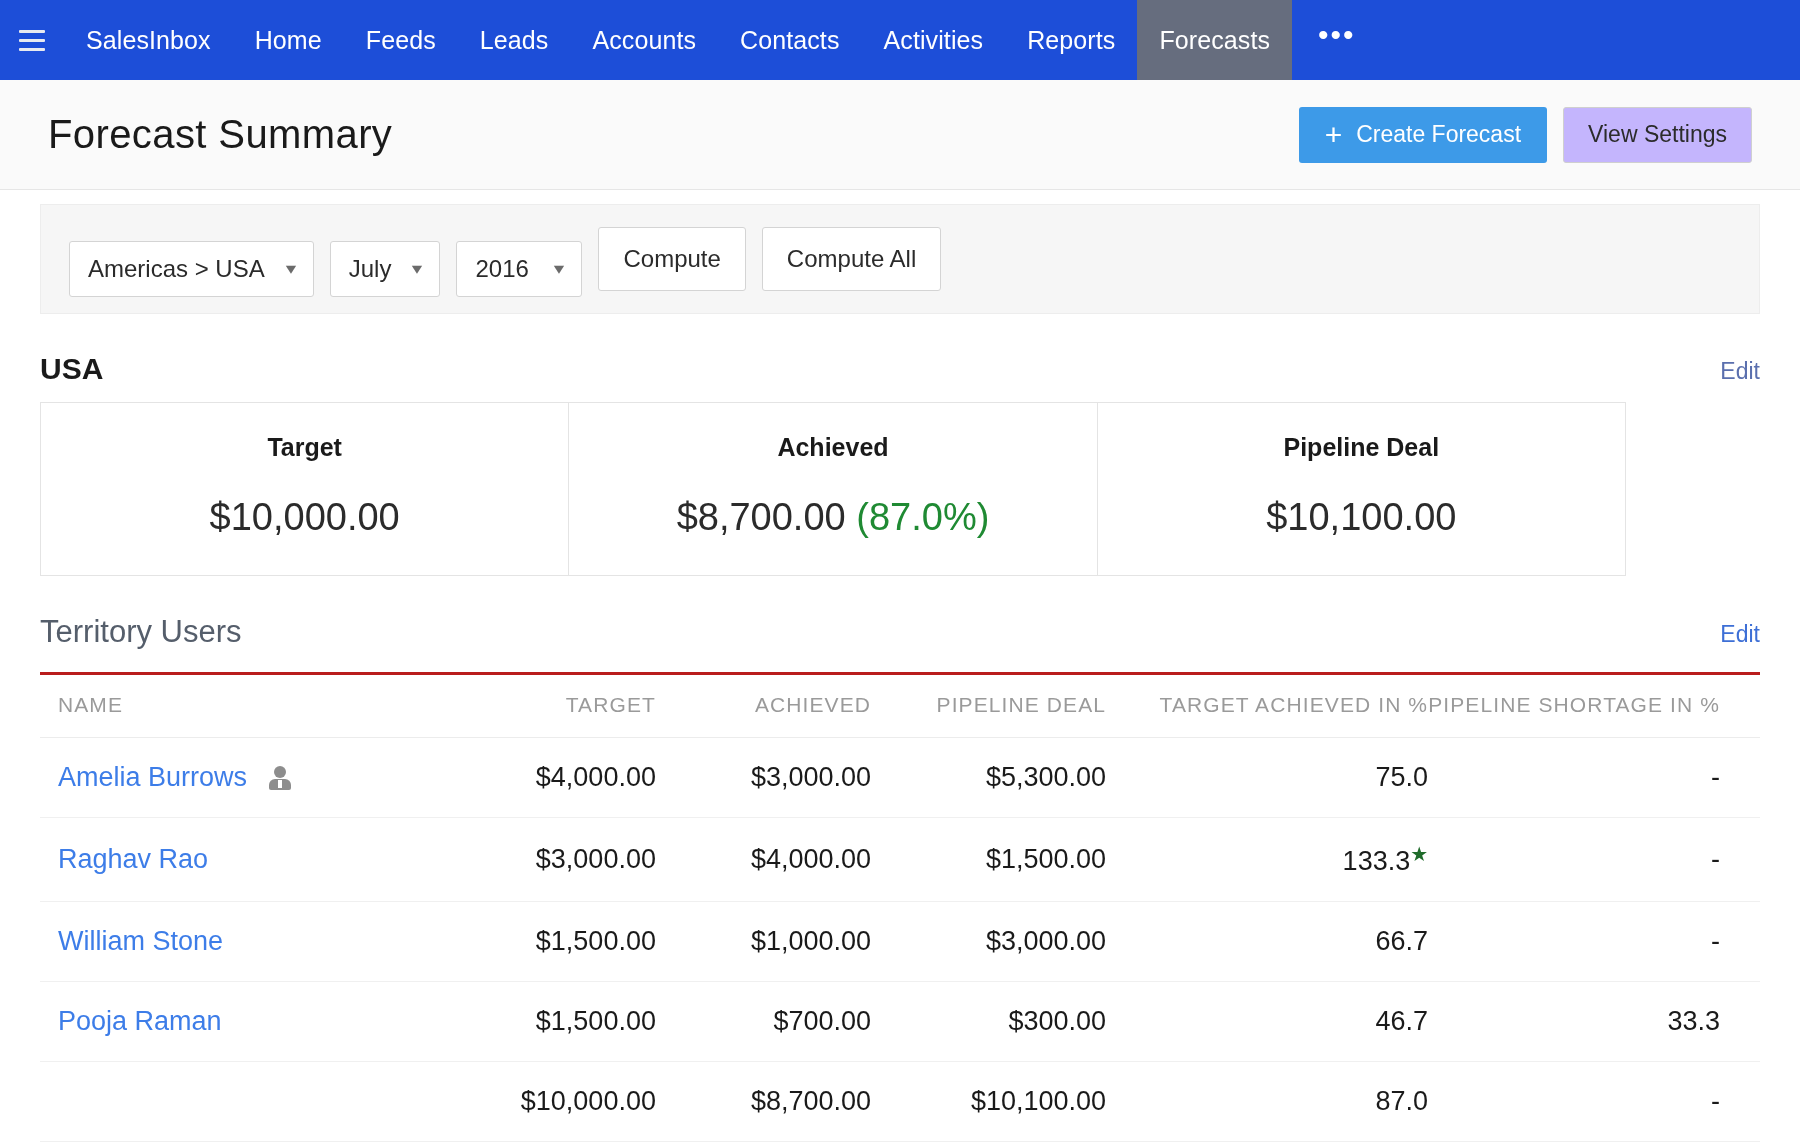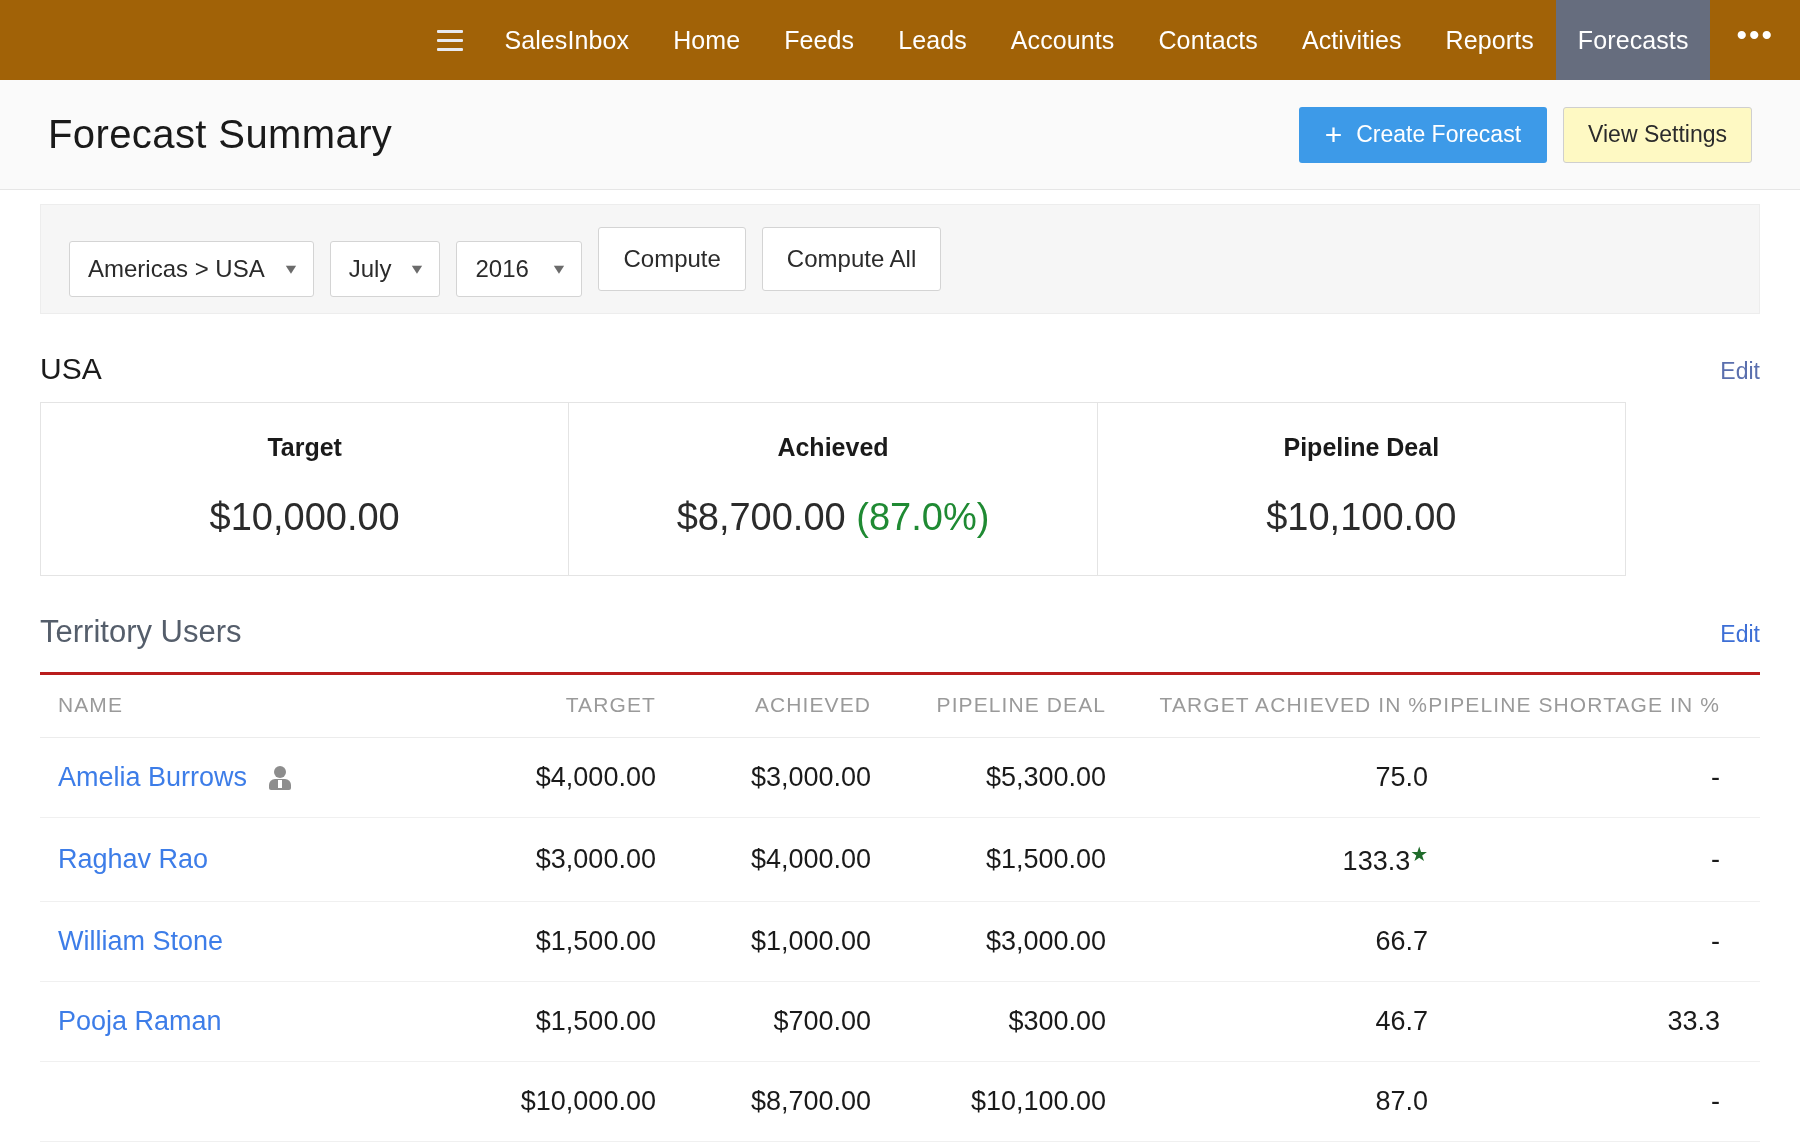--- a/index.html
+++ b/index.html
@@ -9,25 +9,24 @@
     height: 1147px;
     background: #ffffff;
     font-family: "Liberation Sans", sans-serif;
     color: #2f3a4a;
     overflow: hidden;
   }
 
   
   .topnav {
     height: 80px;
-    background: #a16207;
+    background: #1d4ed8;
     display: flex;
     align-items: stretch;
     color: #ffffff;
-    justify-content: flex-end;
   }
   .hamburger {
     width: 64px;
     display: flex;
     flex-direction: column;
     align-items: center;
     justify-content: center;
     gap: 6px;
     cursor: pointer;
   }
@@ -77,21 +76,21 @@
     font-size: 23px;
     font-family: "Liberation Sans", sans-serif;
     display: flex;
     align-items: center;
     gap: 14px;
     cursor: pointer;
     margin-right: 16px;
   }
   .btn-primary .plus { font-size: 30px; font-weight: 300; line-height: 1; }
   .btn-secondary {
-    background: #fef9c3;
+    background: #c4b5fd;
     color: #2b2b2b;
     border: 1px solid #cfcfcf;
     border-radius: 3px;
     height: 56px;
     padding: 0 24px;
     font-size: 23px;
     font-family: "Liberation Sans", sans-serif;
     cursor: pointer;
   }
 
@@ -143,21 +142,21 @@
 
   
   .content { padding: 0 40px; }
   .sectionrow {
     display: flex;
     align-items: baseline;
     margin-top: 38px;
   }
   .sectiontitle-strong {
     font-size: 30px;
-    font-weight: normal;
+    font-weight: bold;
     color: #1a1a1a;
     flex: 1;
   }
   .sectiontitle {
     font-size: 31px;
     font-weight: 400;
     color: #555e6b;
     flex: 1;
   }
   .editlink {

